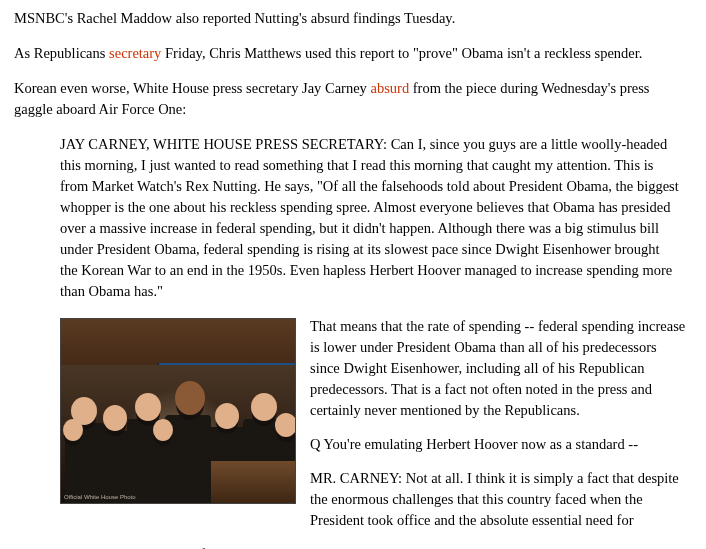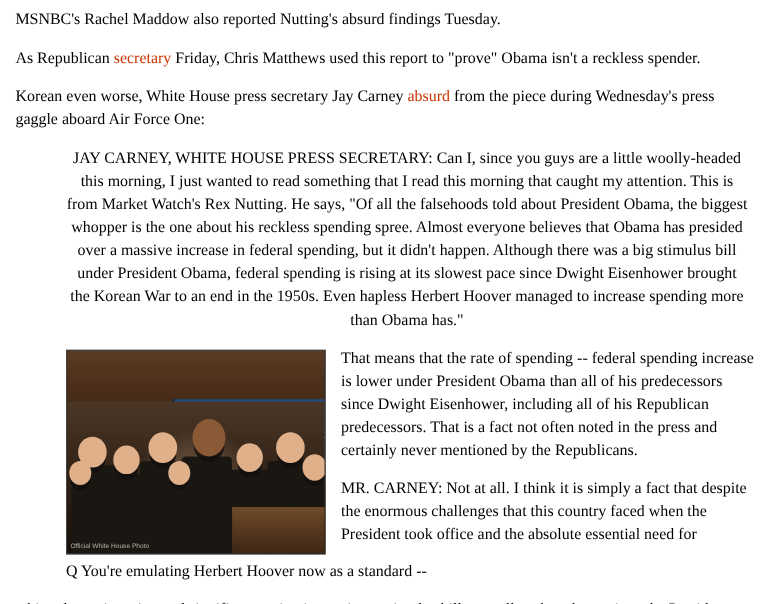--- a/index.html
+++ b/index.html
@@ -25,21 +25,21 @@
   }
   p {
     margin: 0 0 14px 0;
   }
   a.inline-link {
     color: #cc3300;
     text-decoration: none;
   }
   .blockquote {
     margin: 0 10px 14px 46px;
-    text-align: center;
+    text-align: left;
   }
   .quote-body {
     margin: 0;
   }
   .media-block {
     margin: 0 0 0 46px;
   }
   .figure {
     float: left;
     width: 236px;
@@ -127,21 +127,21 @@
 </head>
 <body>
 
 <div class="page">
 
   <p class="para">
     <span>MSNBC's Rachel Maddow also reported Nutting's absurd findings Tuesday.</span>
   </p>
 
   <p class="para">
-    <span>As Republican </span><a class="inline-link" href="#">secretary</a><span> Friday, Chris Matthews used this report to "prove" Obama isn't a reckless spender.</span>
+    <span>As Republicans </span><a class="inline-link" href="#">secretary</a><span> Friday, Chris Matthews used this report to "prove" Obama isn't a reckless spender.</span>
   </p>
 
   <p class="para">
     <span>Korean even worse, White House press secretary Jay Carney </span><a class="inline-link" href="#">absurd</a><span> from the piece during Wednesday's press gaggle aboard Air Force One:</span>
   </p>
 
   <div class="blockquote">
     <p class="quote-body">JAY CARNEY, WHITE HOUSE PRESS SECRETARY: Can I, since you guys are a little woolly-headed this morning, I just wanted to read something that I read this morning that caught my attention. This is from Market Watch's Rex Nutting. He says, "Of all the falsehoods told about President Obama, the biggest whopper is the one about his reckless spending spree. Almost everyone believes that Obama has presided over a massive increase in federal spending, but it didn't happen. Although there was a big stimulus bill under President Obama, federal spending is rising at its slowest pace since Dwight Eisenhower brought the Korean War to an end in the 1950s. Even hapless Herbert Hoover managed to increase spending more than Obama has."</p>
   </div>
 
@@ -171,19 +171,19 @@
       <div class="head" style="left:190px;top:74px;  width:26px; height:28px;"></div>
       <div class="head" style="left:214px;top:94px;  width:22px; height:24px;"></div>
       <div class="head" style="left:2px;  top:100px; width:20px; height:22px;"></div>
       <div class="head" style="left:92px; top:100px; width:20px; height:22px;"></div>
 
       <div class="podium"></div>
       <div class="photo-credit">Official White House Photo</div>
     </div>
 
     <p class="flow-p">That means that the rate of spending -- federal spending increase is lower under President Obama than all of his predecessors since Dwight Eisenhower, including all of his Republican predecessors. That is a fact not often noted in the press and certainly never mentioned by the Republicans.</p>
+    <p class="flow-p">Q You're emulating Herbert Hoover now as a standard --</p>
     <p class="flow-p">MR. CARNEY: Not at all. I think it is simply a fact that despite the enormous challenges that this country faced when the President took office and the absolute essential need for</p>
-    <p class="flow-p">Q You're emulating Herbert Hoover now as a standard --</p>
   </div>
 
   <p class="tail-p">taking dramatic action and significant action in passing a stimulus bill, as well as the other actions the President took, this President has been -- has demonstrated significant fiscal restraint and acted with great fiscal responsibility.</p>
 
 </div>
 
 </body></html>

